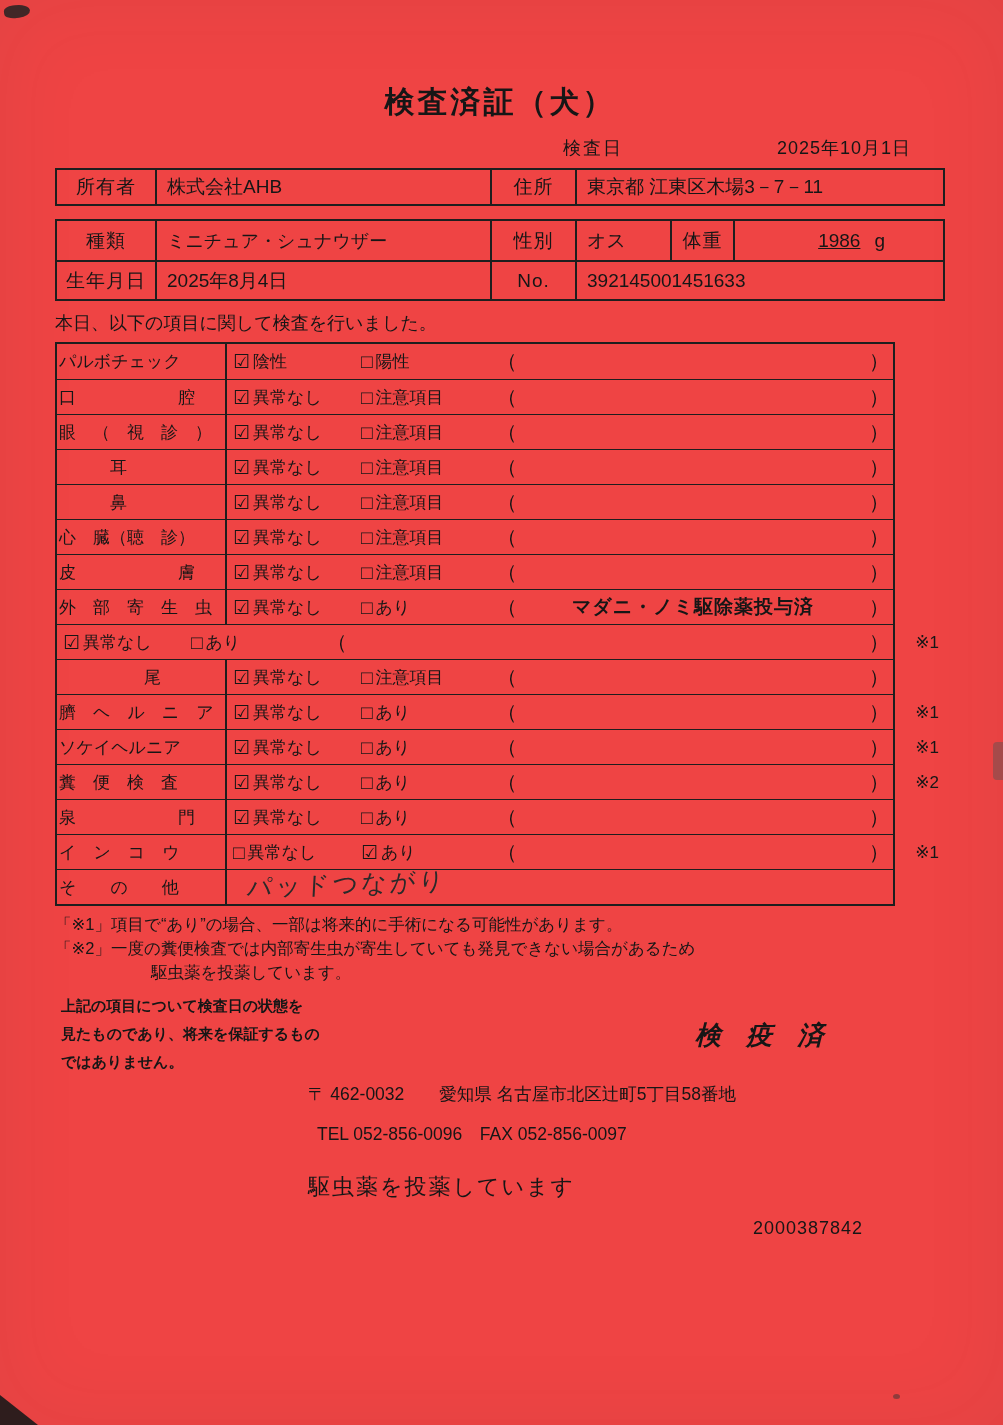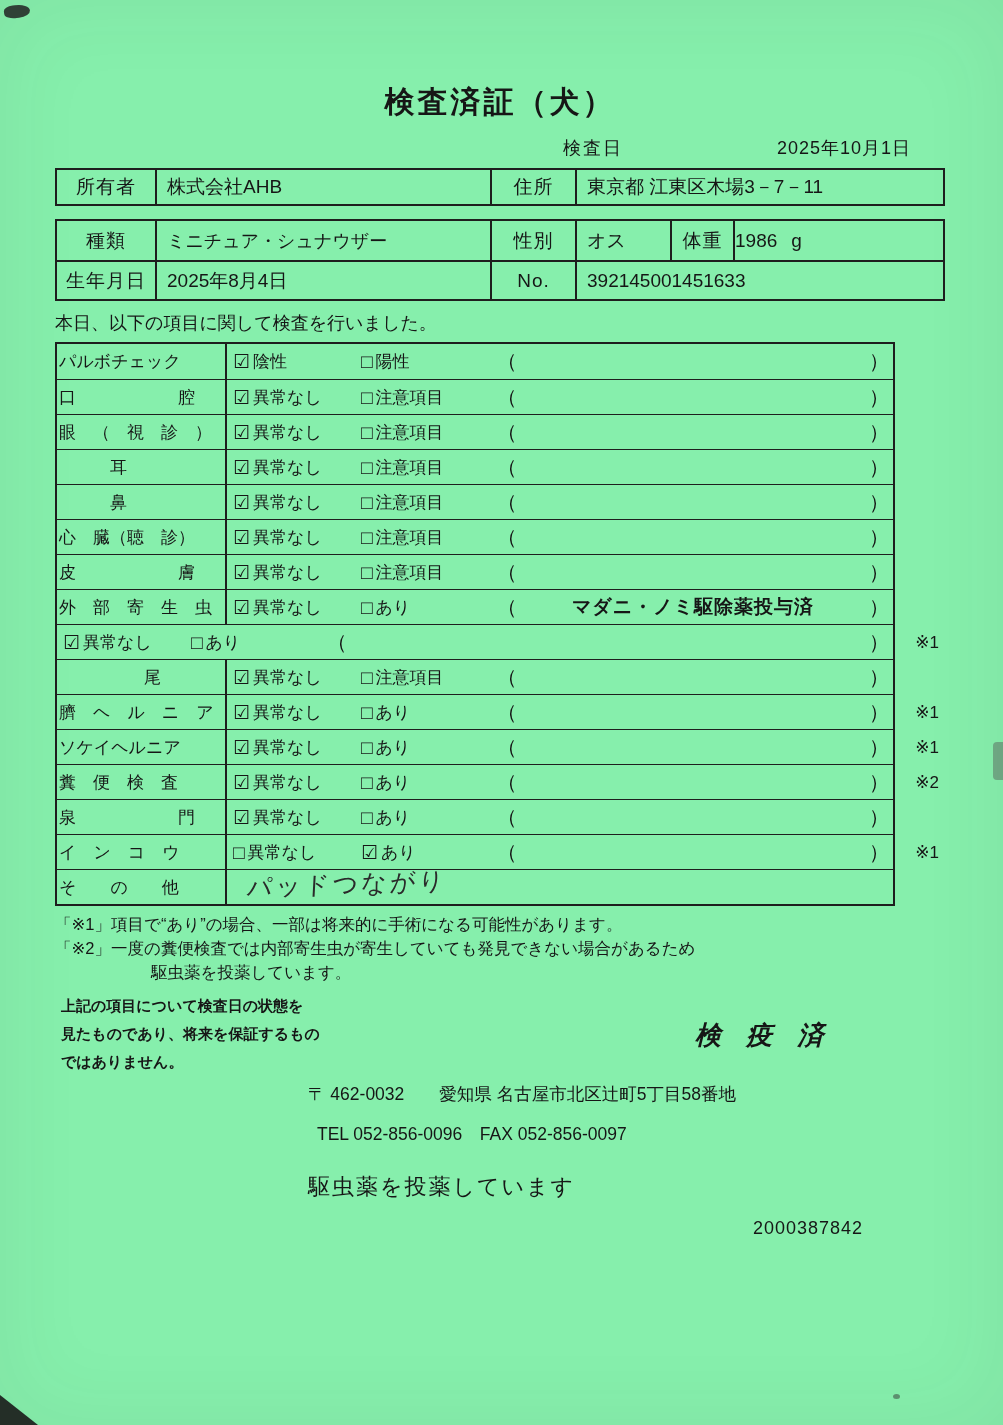--- a/index.html
+++ b/index.html
@@ -6,21 +6,21 @@
   html,body { width:1003px; height:1425px; }
   body {
     background:#eeeeec;
     font-family:"Liberation Sans","DejaVu Sans",sans-serif;
     color:#161616;
     position:relative;
     overflow:hidden;
   }
   .page {
     position:absolute; inset:0;
-    background:#86efac;
+    background:#ef4444;
     padding:82px 58px 0 55px;
     box-shadow: inset 0 0 90px rgba(60,60,55,.07);
   }
   .title { text-align:center; font-size:30px; font-weight:600; letter-spacing:3px; height:38px; }
   .date-row { position:relative; height:28px; margin-top:16px; font-size:18px; }
   .date-label { position:absolute; left:508px; letter-spacing:2px; }
   .date-value { position:absolute; left:722px; letter-spacing:1px; }
 
   .tbl {
     display:grid; grid-template-columns:98px 335px 85px 1fr;
@@ -28,21 +28,21 @@
   }
   .tbl2 { width:890px; border:2px solid #1e1e1e; margin-top:13px; }
   .trow { display:grid; height:39px; }
   .trow.r1 { grid-template-columns:98px 335px 85px 95px 63px 1fr; }
   .trow.r2 { grid-template-columns:98px 335px 85px 1fr; border-top:2px solid #1e1e1e; }
   .cell { display:flex; align-items:center; font-size:19px; border-left:2px solid #1e1e1e; overflow:hidden; }
   .tbl > .cell:first-child, .trow > .cell:first-child { border-left:none; }
   .cell.lbl { justify-content:center; letter-spacing:1px; }
   .cell.val { padding-left:10px; }
   .cell.val.sm { font-size:18px; }
-  .cell.wv { padding-right:58px; }
+  .cell.wv { justify-content:flex-end; padding-right:58px;text-decoration:underline; }
   .cell.wv .unit { margin-left:14px; }
 
   .intro { margin-top:10px; font-size:18px; }
 
   .check-table { width:840px; border:2px solid #1e1e1e; margin-top:7px; }
   .crow { display:flex; height:35px; position:relative; border-top:1.6px solid #1e1e1e; }
   .crow:first-child { border-top:none; }
   .clabel {
     width:170px; border-right:2px solid #1e1e1e;
     font-size:17px; display:flex; align-items:center;

